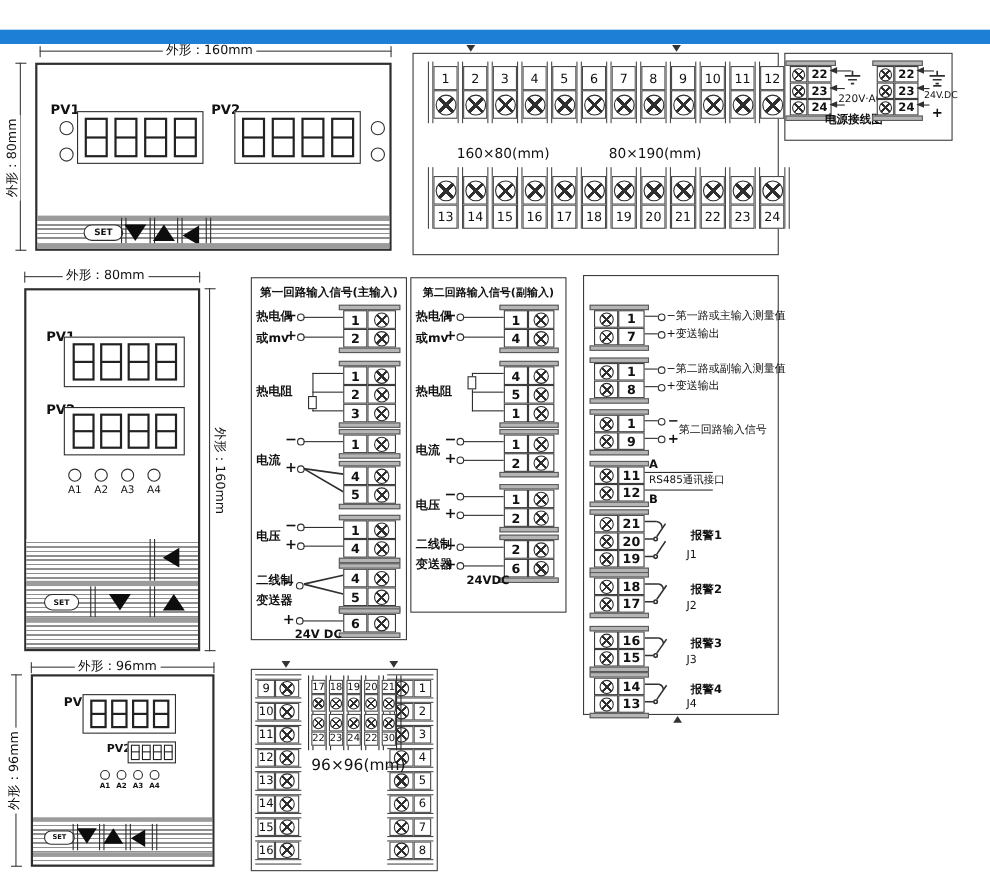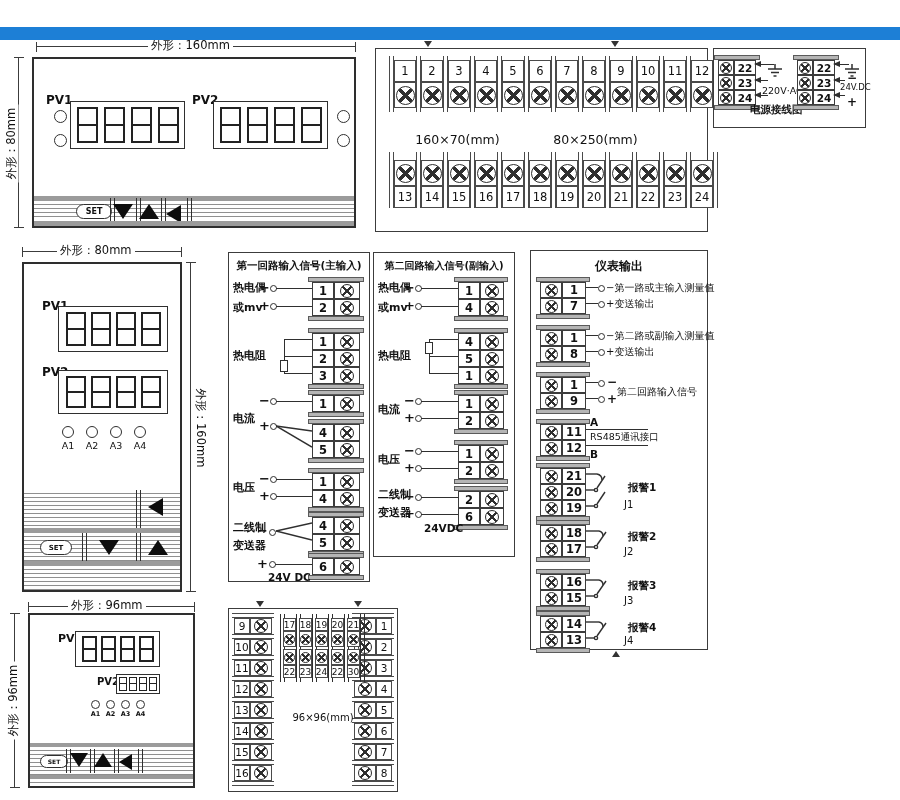--- a/index.html
+++ b/index.html
@@ -230,22 +230,22 @@
       <div style="display:flex">
       <div class="post"></div>
       <div class="scol">
         <div class="snum" style="width:22px;height:22px">12</div>
         <div class="sscrew" style="width:22px;height:26px">
             <div class="screw" style="width:19px;height:19px"></div>
           </div>
       </div>
     </div>
     </div>
-  <div class="lbl ctr" style="left:410px;top:133px;width:95px;font-size:12.5px">160×70(mm)</div>
-  <div class="lbl ctr" style="left:548px;top:133px;width:95px;font-size:12.5px">80×250(mm)</div>
+  <div class="lbl ctr" style="left:410px;top:133px;width:95px;font-size:12.5px">160×80(mm)</div>
+  <div class="lbl ctr" style="left:548px;top:133px;width:95px;font-size:12.5px">80×190(mm)</div>
   <div class="strip flip" style="left:389px;top:156px">
 
   <div style="display:flex">
       <div class="post"></div>
       <div class="scol">
         <div class="snum" style="width:22px;height:22px">13</div>
         <div class="sscrew" style="width:22px;height:26px">
             <div class="screw" style="width:19px;height:19px"></div>
           </div>
       </div>
@@ -758,21 +758,20 @@
         <div class="tnum" style="width:22px">6</div>
         <div class="tcell" style="width:24px">
           <div class="screw" style="width:14px;height:14px"></div>
         </div>
       </div>
     <div class="cap"></div>
   </div>
   <div class="lbl b" style="left:424px;top:522px;font-size:10.5px">24VDC</div>
 
   <div class="box" style="left:530px;top:250px;width:178px;height:400px;border-width:1.2px"></div>
-  <div class="btitle" style="left:530px;top:258px;width:178px;font-size:12px">仪表输出</div>
 
   <div class="tblk" style="left:540px;top:277px;width:46px">
     <div class="cap"></div>
     <div class="trow" style="height:16px">
         <div class="tcell" style="width:22px">
           <div class="screw" style="width:13px;height:13px"></div>
         </div>
         <div class="tnum" style="width:24px">1</div>
       </div>
     <div class="trow" style="height:16px">
@@ -1235,15 +1234,15 @@
       </div>
   </div>
   <div class="grow" style="left:283px;top:665px">
 
   <div class="gcell" style="width:13px;height:13px">22</div>
       <div class="gcell" style="width:13px;height:13px">23</div>
       <div class="gcell" style="width:13px;height:13px">24</div>
       <div class="gcell" style="width:13px;height:13px">22</div>
       <div class="gcell" style="width:13px;height:13px">30</div>
     </div>
-  <div class="lbl ctr" style="left:283px;top:712px;width:80px;font-size:10px">96×96(mm)</div>
+  <div class="lbl ctr" style="left:283px;top:688px;width:80px;font-size:14px">96×96(mm)</div>
 
 </div>
 
 </body></html>

